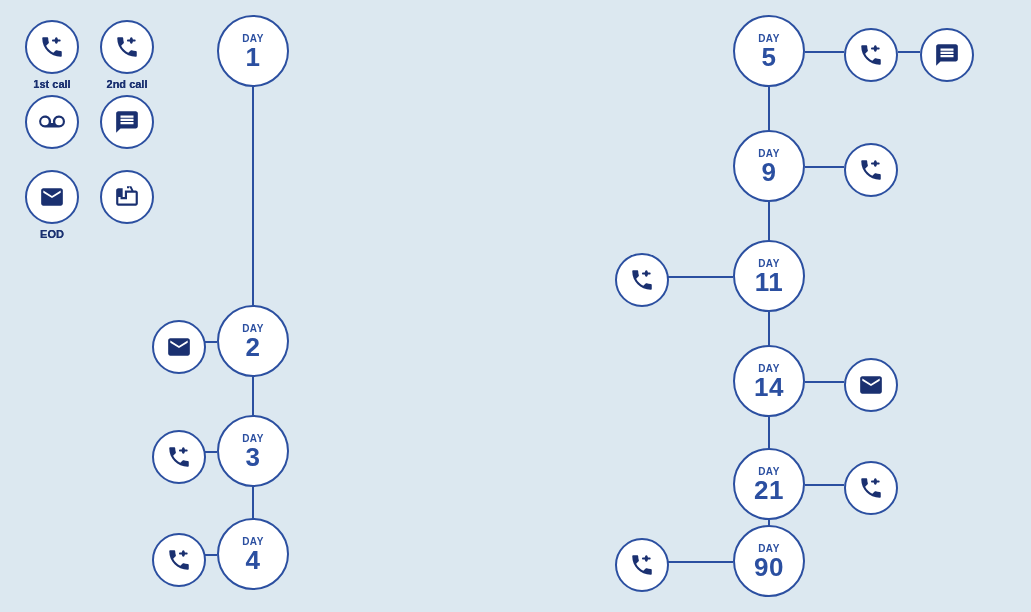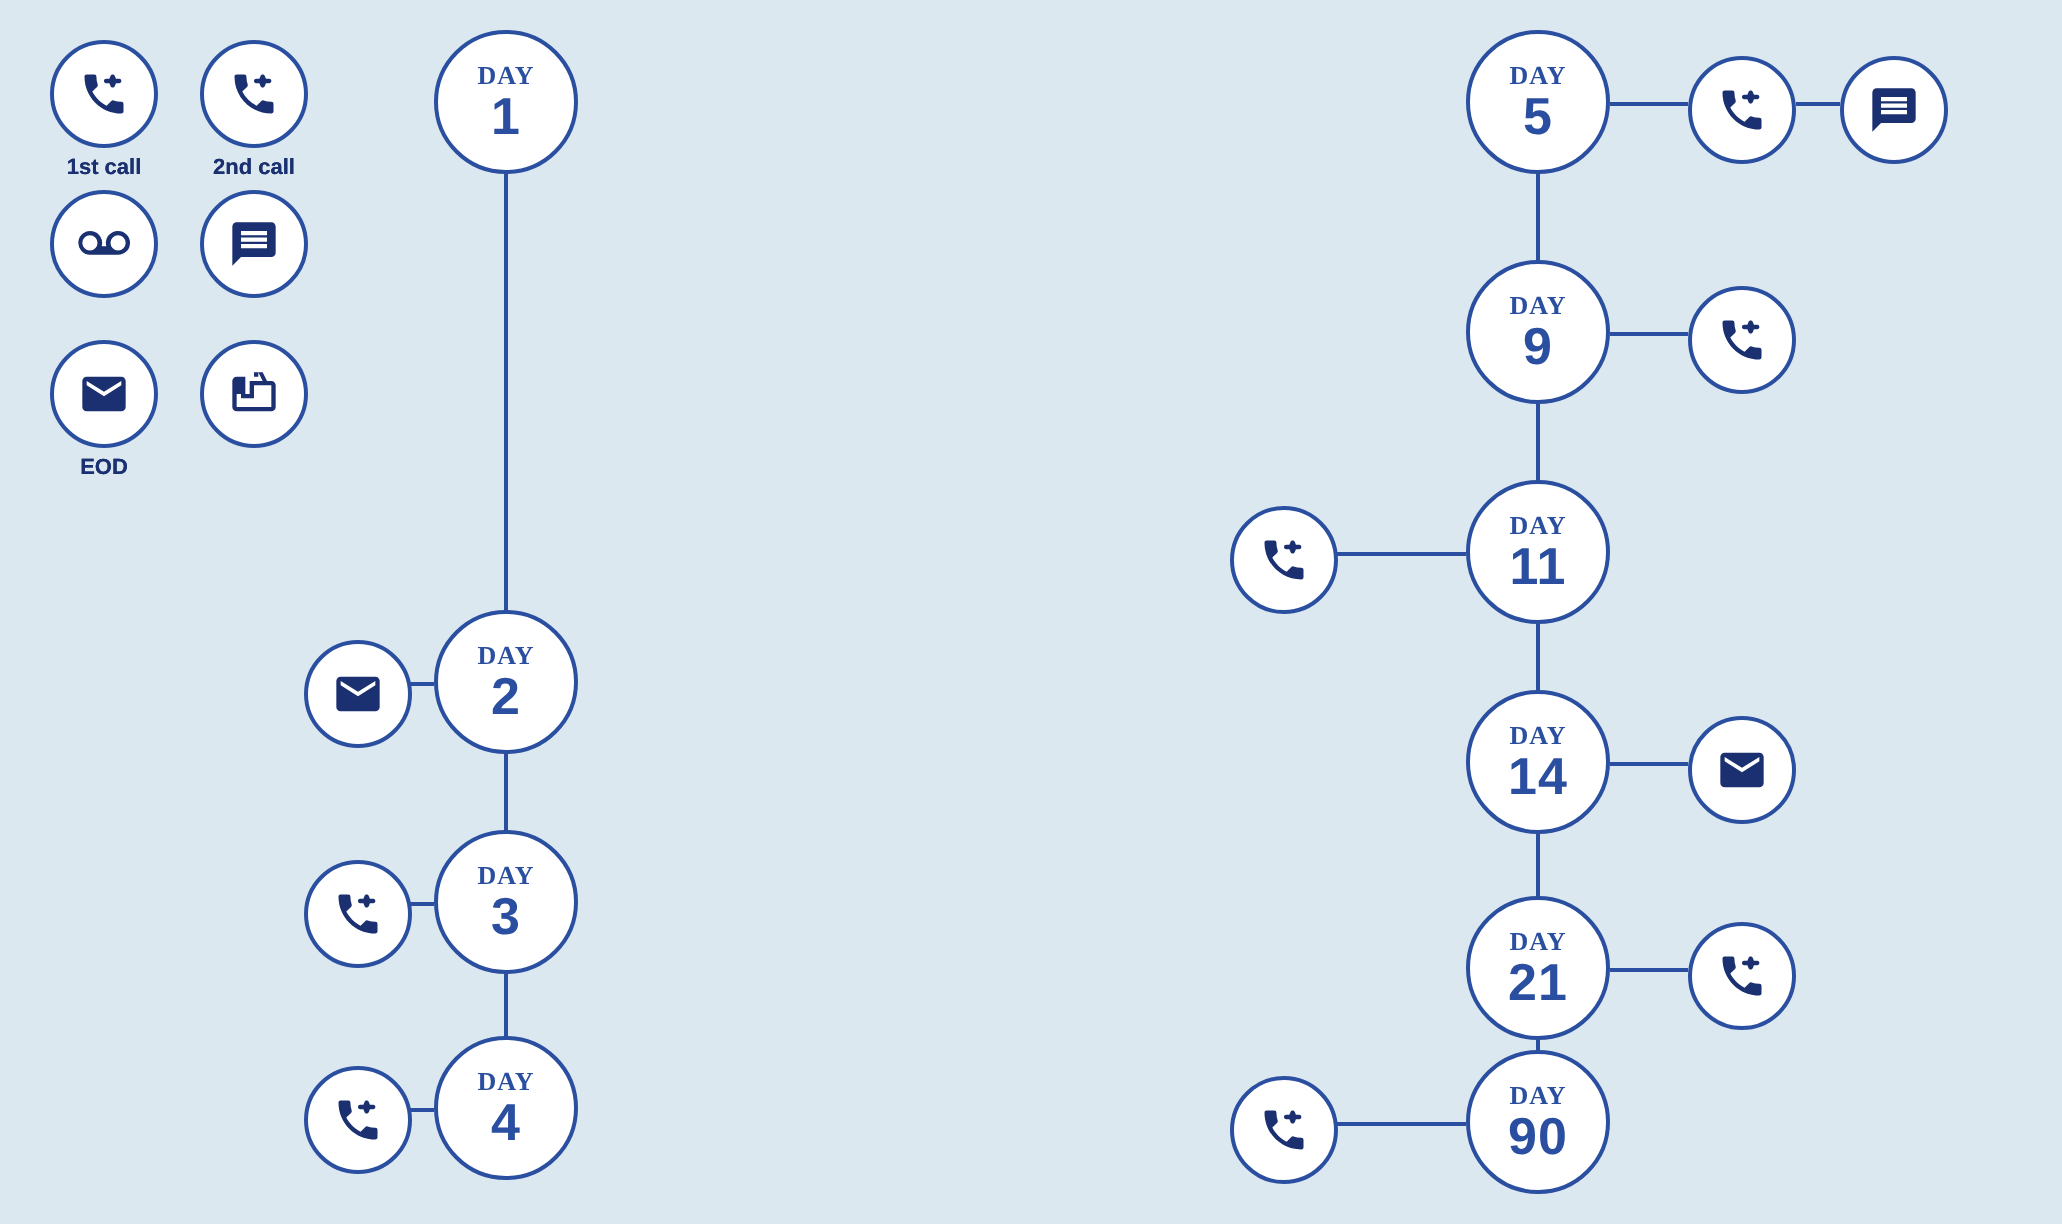--- a/index.html
+++ b/index.html
@@ -33,24 +33,23 @@
       justify-content: center;
       color: #2b4fa0;
       font-size: 11px;
       font-weight: 600;
       text-transform: uppercase;
       letter-spacing: 0.5px;
       z-index: 2;
     }
 
     .day-node .day-label {
-      font-size: 13px;
+      font-size: 10px;
       font-weight: 600;
       line-height: 1.1;
-      font-family: Liberation Serif, serif;
     }
 
     .day-node .day-number {
       font-size: 26px;
       font-weight: 700;
       line-height: 1;
     }
 
     
     .icon-node {

